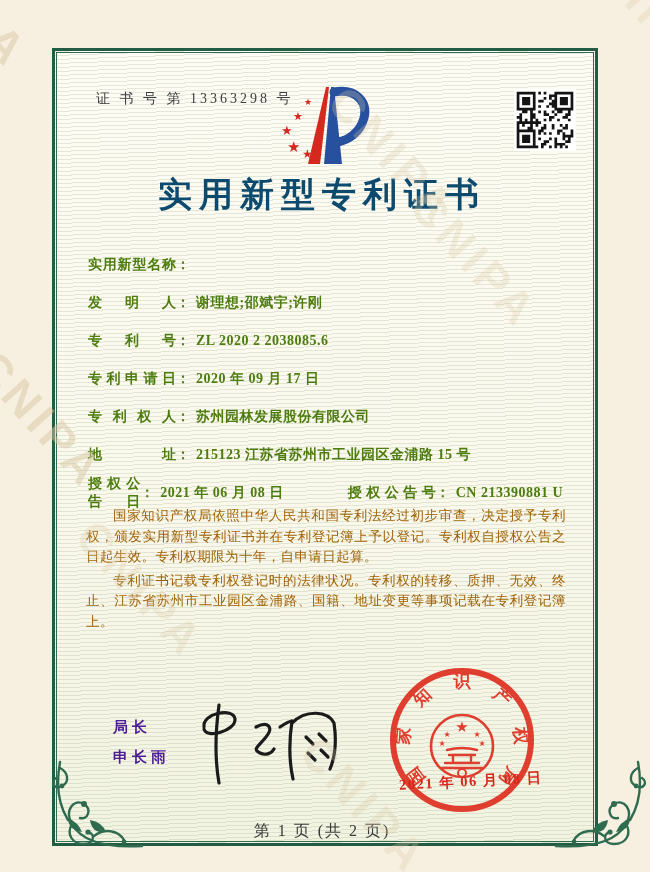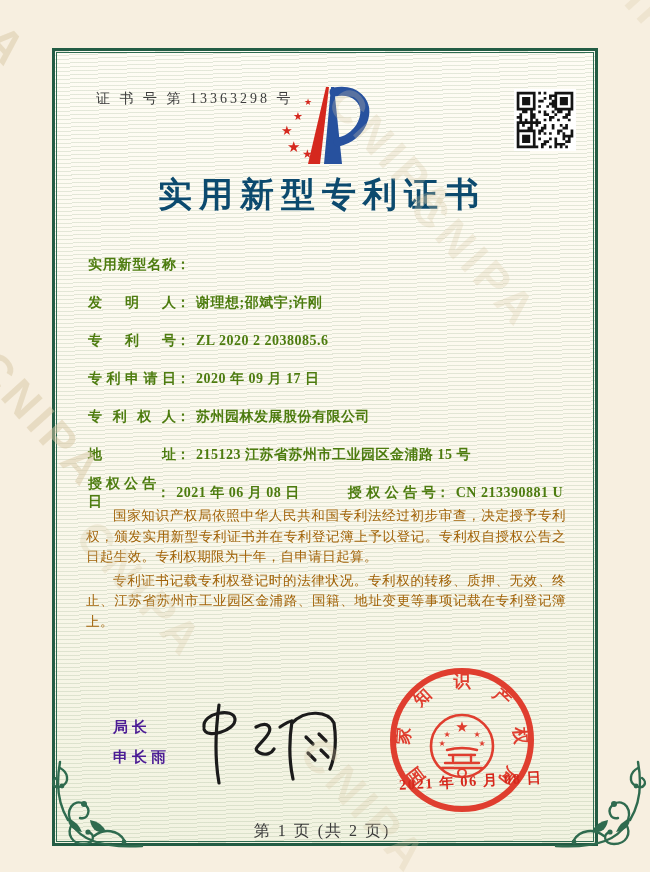--- a/index.html
+++ b/index.html
@@ -40,21 +40,21 @@
   .title{
     position:absolute;left:52px;top:172px;width:540px;text-align:center;z-index:3;
     font-size:34px;font-weight:bold;letter-spacing:7px;color:#0c4a6e;
   }
   
   .fields{position:absolute;left:88px;top:246px;width:475px;z-index:3;}
   .frow{height:38px;display:flex;align-items:center;font-size:14px;font-weight:bold;color:#4d7c0f;}
   .flabel{display:inline-block;width:88px;text-align:justify;text-align-last:justify;}
   .colon{margin:0 6px 0 0;}
   .fvalue{letter-spacing:.5px;white-space:nowrap;}
-  .grow2{margin-left:48px;display:flex;align-items:center;}
+  .grow2{margin-left:64px;display:flex;align-items:center;}
   
   .paras{position:absolute;left:86px;top:506px;width:480px;z-index:3;
     font-size:13.5px;line-height:20.5px;color:#a16207;text-align:justify;letter-spacing:.4px;}
   .paras p{margin:0 0 3px 0;text-indent:2em;}
   
   .signer{position:absolute;left:113px;z-index:3;
     font-family:"Liberation Sans","DejaVu Sans",sans-serif;
     font-size:15px;font-weight:bold;letter-spacing:4px;color:#4c1d95;}
   .signer.t1{top:718px;} .signer.t2{top:748px;}
   .signature{position:absolute;left:188px;top:693px;z-index:4;}

